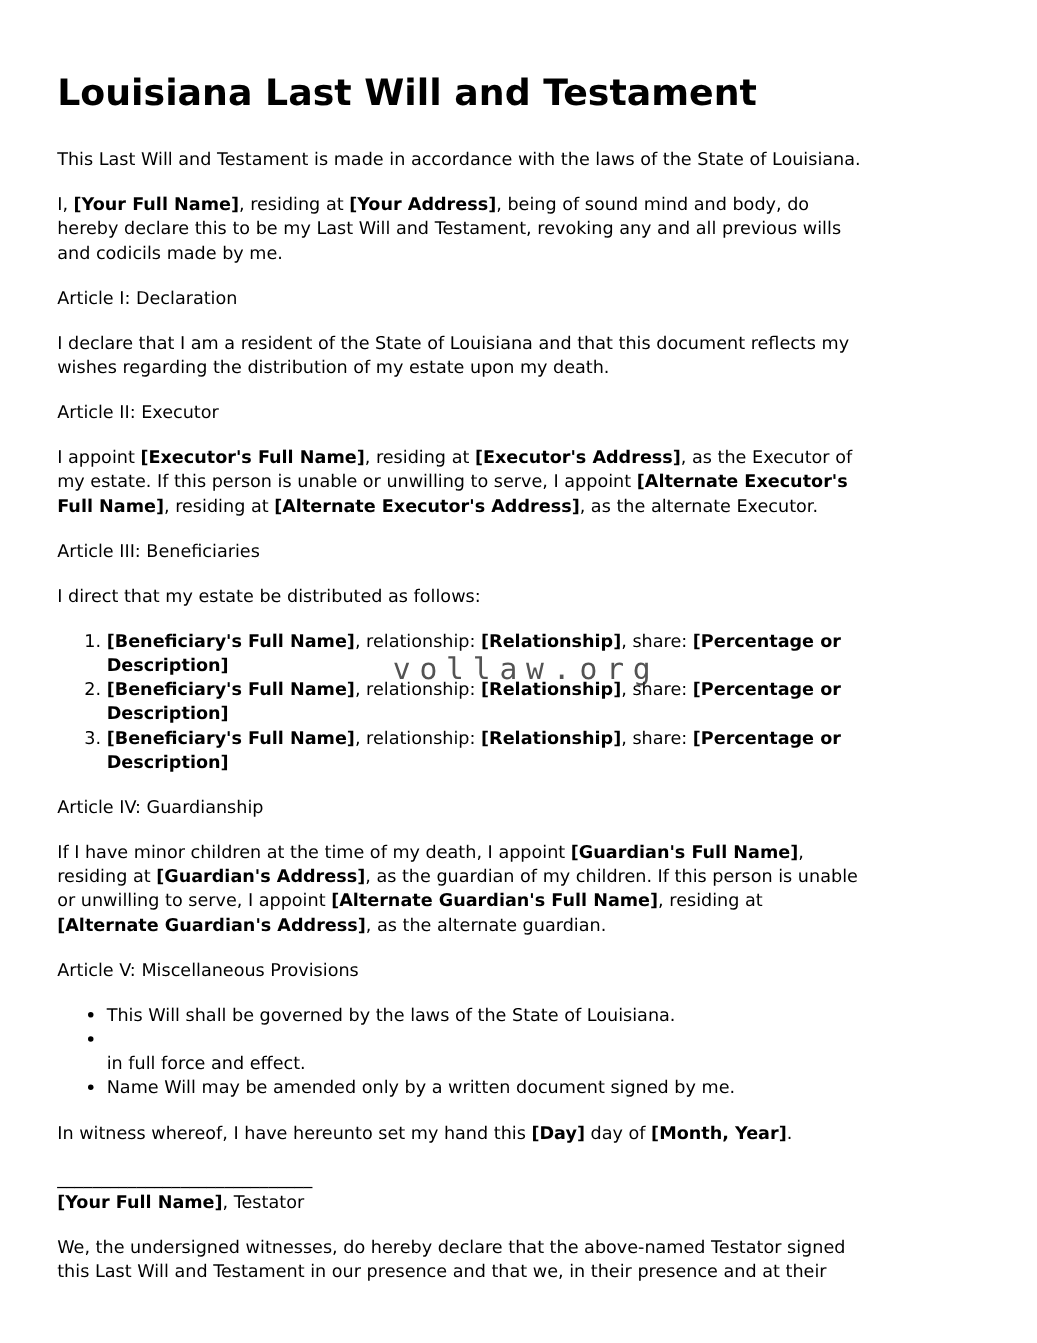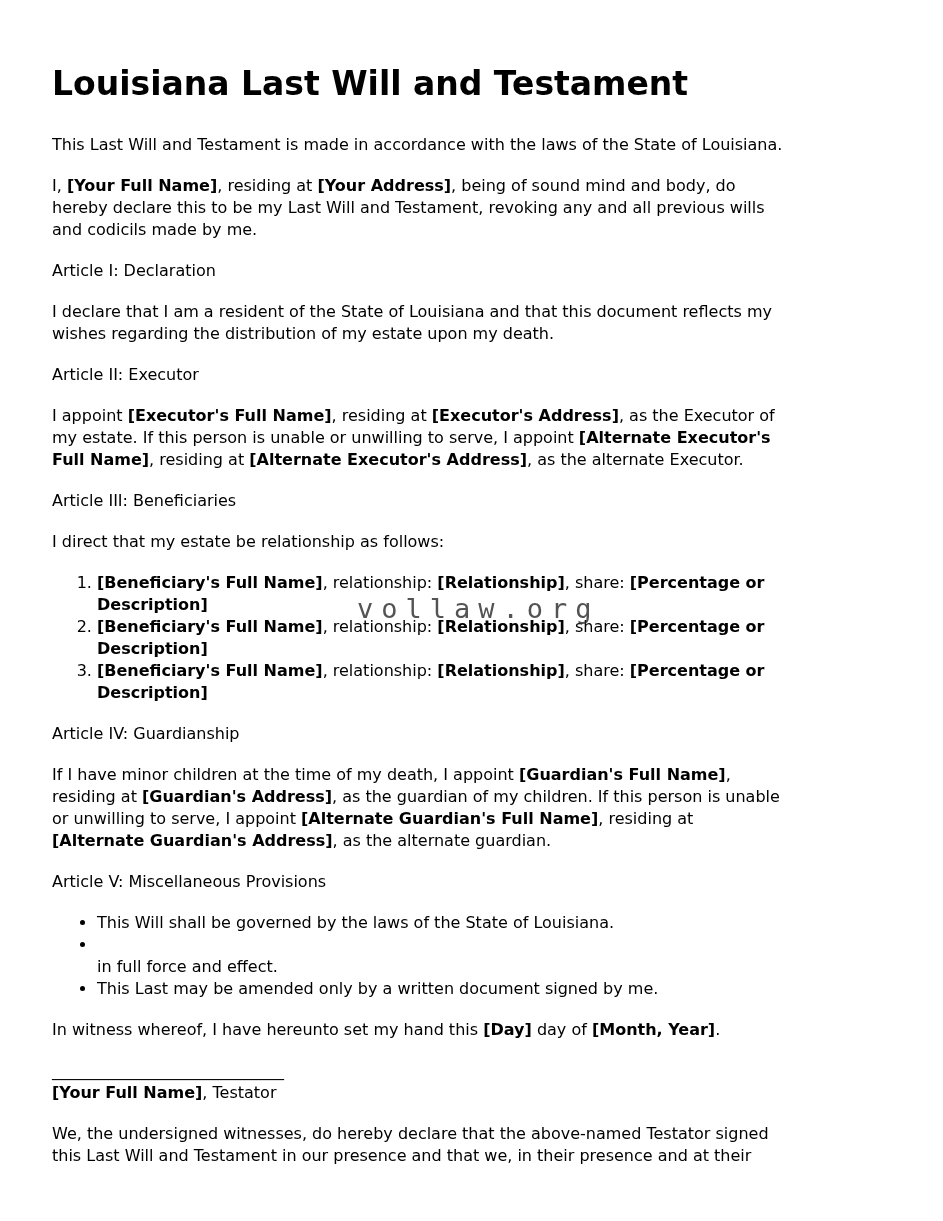--- a/index.html
+++ b/index.html
@@ -56,37 +56,37 @@
   <p><span class="ln"><span>This Last Will and Testament is made in accordance with the laws of the State of Louisiana.</span></span></p>
   <p><span class="ln"><span>I, </span><b>[Your Full Name]</b><span>, residing at </span><b>[Your Address]</b><span>, being of sound mind and body, do</span></span><br><span class="ln"><span>hereby declare this to be my Last Will and Testament, revoking any and all previous wills</span></span><br><span class="ln"><span>and codicils made by me.</span></span></p>
 
   <p><span class="ln"><span>Article I: Declaration</span></span></p>
   <p><span class="ln"><span>I declare that I am a resident of the State of Louisiana and that this document reflects my</span></span><br><span class="ln"><span>wishes regarding the distribution of my estate upon my death.</span></span></p>
 
   <p><span class="ln"><span>Article II: Executor</span></span></p>
   <p><span class="ln"><span>I appoint </span><b>[Executor's Full Name]</b><span>, residing at </span><b>[Executor's Address]</b><span>, as the Executor of</span></span><br><span class="ln"><span>my estate. If this person is unable or unwilling to serve, I appoint </span><b>[Alternate Executor's</b></span><br><span class="ln"><b>Full Name]</b><span>, residing at </span><b>[Alternate Executor's Address]</b><span>, as the alternate Executor.</span></span></p>
 
   <p><span class="ln"><span>Article III: Beneficiaries</span></span></p>
-  <p><span class="ln"><span>I direct that my estate be relationship as follows:</span></span></p>
+  <p><span class="ln"><span>I direct that my estate be distributed as follows:</span></span></p>
 
   <ol>
     <li><span class="ln"><b>[Beneficiary's Full Name]</b><span>, relationship: </span><b>[Relationship]</b><span>, share: </span><b>[Percentage or</b></span><br><span class="ln"><b>Description]</b></span></li>
     <li><span class="ln"><b>[Beneficiary's Full Name]</b><span>, relationship: </span><b>[Relationship]</b><span>, share: </span><b>[Percentage or</b></span><br><span class="ln"><b>Description]</b></span></li>
     <li><span class="ln"><b>[Beneficiary's Full Name]</b><span>, relationship: </span><b>[Relationship]</b><span>, share: </span><b>[Percentage or</b></span><br><span class="ln"><b>Description]</b></span></li>
   </ol>
 
   <p><span class="ln"><span>Article IV: Guardianship</span></span></p>
   <p><span class="ln"><span>If I have minor children at the time of my death, I appoint </span><b>[Guardian's Full Name]</b><span>,</span></span><br><span class="ln"><span>residing at </span><b>[Guardian's Address]</b><span>, as the guardian of my children. If this person is unable</span></span><br><span class="ln"><span>or unwilling to serve, I appoint </span><b>[Alternate Guardian's Full Name]</b><span>, residing at</span></span><br><span class="ln"><b>[Alternate Guardian's Address]</b><span>, as the alternate guardian.</span></span></p>
 
   <p><span class="ln"><span>Article V: Miscellaneous Provisions</span></span></p>
 
   <ul>
     <li><span class="ln"><span>This Will shall be governed by the laws of the State of Louisiana.</span></span></li>
     <li><br><span class="ln"><span>in full force and effect.</span></span></li>
-    <li><span class="ln"><span>This Last may be amended only by a written document signed by me.</span></span></li>
+    <li><span class="ln"><span>Name Will may be amended only by a written document signed by me.</span></span></li>
   </ul>
 
   <p><span class="ln"><span>In witness whereof, I have hereunto set my hand this </span><b>[Day]</b><span> day of </span><b>[Month, Year]</b><span>.</span></span></p>
 
   <p><span class="ln"><span>_____________________________</span></span><br><span class="ln"><b>[Your Full Name]</b><span>, Testator</span></span></p>
 
   <p><span class="ln"><span>We, the undersigned witnesses, do hereby declare that the above-named Testator signed</span></span><br><span class="ln"><span>this Last Will and Testament in our presence and that we, in their presence and at their</span></span></p>
 
   <div class="watermark">vollaw.org</div>
 </div>

